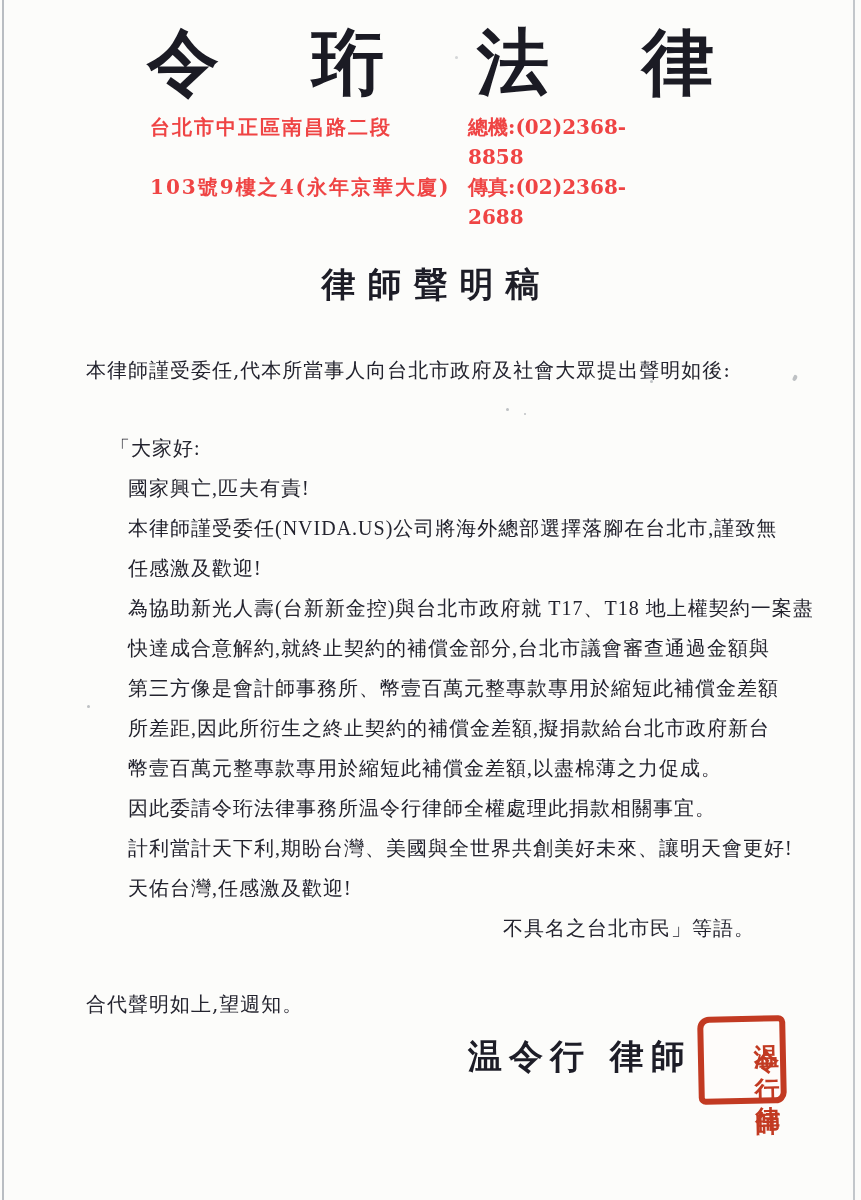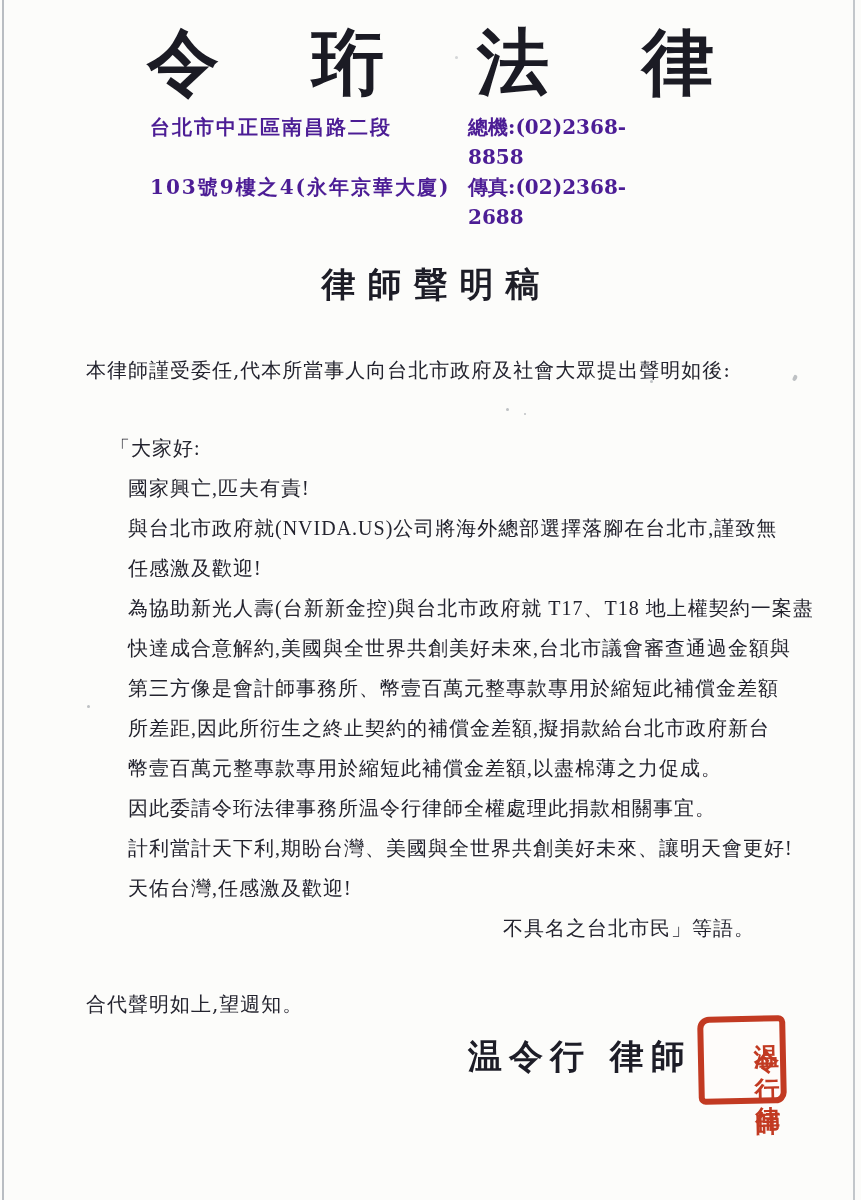--- a/index.html
+++ b/index.html
@@ -29,21 +29,21 @@
     text-indent:34px;
     color:#1b1b24;
     white-space:nowrap;
   }
   .address-block{
     margin:12px 0 0 150px;
     width:520px;
     font-size:20px;
     font-weight:700;
     line-height:30px;
-    color:#4c1d95;
+    color:#ef4444;
   }
   .addr-row{display:flex;}
   .addr-left{width:318px;letter-spacing:2px;}
   .addr-right{flex:1;}
 
   
   .doc-title{
     margin:30px 0 0 0;
     text-align:center;
     font-size:34px;
@@ -137,24 +137,24 @@
     </div>
   </div>
 
   <h1 class="doc-title">律師聲明稿</h1>
 
   <p class="intro">本律師謹受委任,代本所當事人向台北市政府及社會大眾提出聲明如後:</p>
 
   <div class="quote">
     <div class="quote-line first">「大家好:</div>
     <div class="quote-line">國家興亡,匹夫有責!</div>
-    <div class="quote-line">與台北市政府就(NVIDA.US)公司將海外總部選擇落腳在台北市,謹致無</div>
+    <div class="quote-line">本律師謹受委任(NVIDA.US)公司將海外總部選擇落腳在台北市,謹致無</div>
     <div class="quote-line">任感激及歡迎!</div>
     <div class="quote-line">為協助新光人壽(台新新金控)與台北市政府就 T17、T18 地上權契約一案盡</div>
-    <div class="quote-line">快達成合意解約,美國與全世界共創美好未來,台北市議會審查通過金額與</div>
+    <div class="quote-line">快達成合意解約,就終止契約的補償金部分,台北市議會審查通過金額與</div>
     <div class="quote-line">第三方像是會計師事務所、幣壹百萬元整專款專用於縮短此補償金差額</div>
     <div class="quote-line">所差距,因此所衍生之終止契約的補償金差額,擬捐款給台北市政府新台</div>
     <div class="quote-line">幣壹百萬元整專款專用於縮短此補償金差額,以盡棉薄之力促成。</div>
     <div class="quote-line">因此委請令珩法律事務所温令行律師全權處理此捐款相關事宜。</div>
     <div class="quote-line">計利當計天下利,期盼台灣、美國與全世界共創美好未來、讓明天會更好!</div>
     <div class="quote-line">天佑台灣,任感激及歡迎!</div>
   </div>
 
   <div class="quote-attribution">不具名之台北市民」等語。</div>
 

